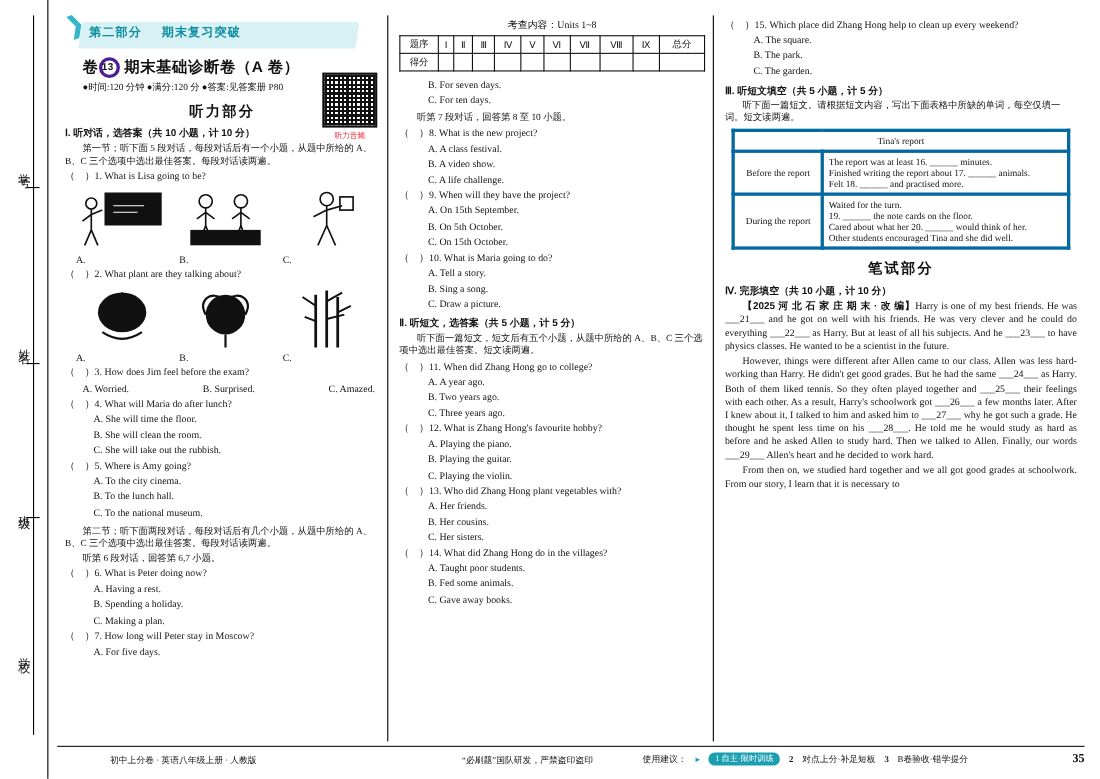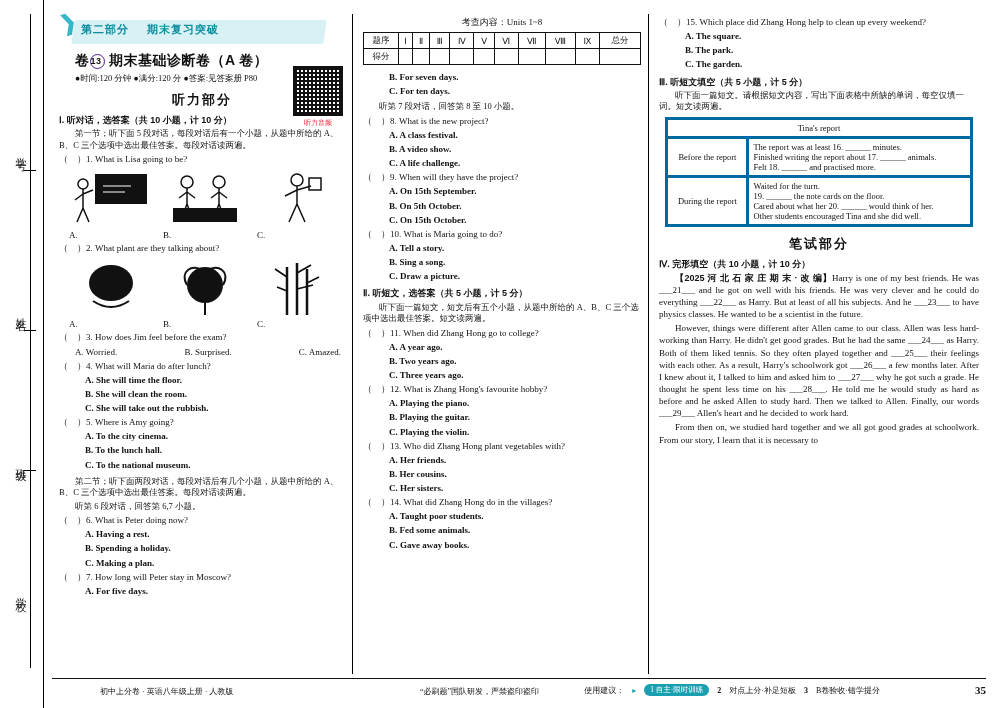--- a/index.html
+++ b/index.html
@@ -62,21 +62,21 @@
   .banner .txt .sp{display:inline-block;width:18px;}
   .swirl{
     position:absolute;left:0;top:-8px;font-size:22px;color:#36b7c9;
     transform:rotate(-18deg);
   }
   .title2{
     font-family:"Liberation Sans", sans-serif;
     font-weight:bold;font-size:14px;margin:4px 0 2px 16px;letter-spacing:0.5px;
   }
   .circnum{
-    display:inline-block;border:1px solid #4c1d95;border-radius:50%;
+    display:inline-block;border:3px solid #4c1d95;border-radius:50%;
     width:13px;height:13px;line-height:13px;font-size:9px;
     vertical-align:1px;
   }
   .metaline{
     font-size:8.5px;margin:3px 0 4px 16px;letter-spacing:0;
   }
   .sectitle{
     text-align:center;font-family:"Liberation Sans", sans-serif;
     font-weight:bold;font-size:13px;margin:6px 0 5px 0;letter-spacing:2px;
   }
@@ -88,21 +88,21 @@
       repeating-linear-gradient(0deg,#111 0 2px,transparent 2px 4px),
       repeating-linear-gradient(90deg,#111 0 2px,transparent 2px 4px);
     background-color:#fff;
     border:2px solid #111;
   }
   .qrlabel{font-size:7px;color:#e23;margin-top:2px;letter-spacing:0;}
 
   p{margin:2px 0;line-height:1.35;}
   .ind{ text-indent:16px; }
   .bq{ font-weight:bold; font-family:"Liberation Sans", sans-serif;}
-  .opt{margin-left:26px;font-weight:bold;}
+  .opt{margin-left:26px;}
   .optrow{margin-left:16px;}
   .small{font-size:8.5px;}
 
   
   .picrow{display:flex;justify-content:space-between;margin:3px 4px 0 10px;}
   .picbox{width:84px;height:62px;position:relative;}
   .lblrow{display:flex;justify-content:space-between;margin:0 4px 2px 10px;}
   .lblrow span{width:84px;}
 
   

